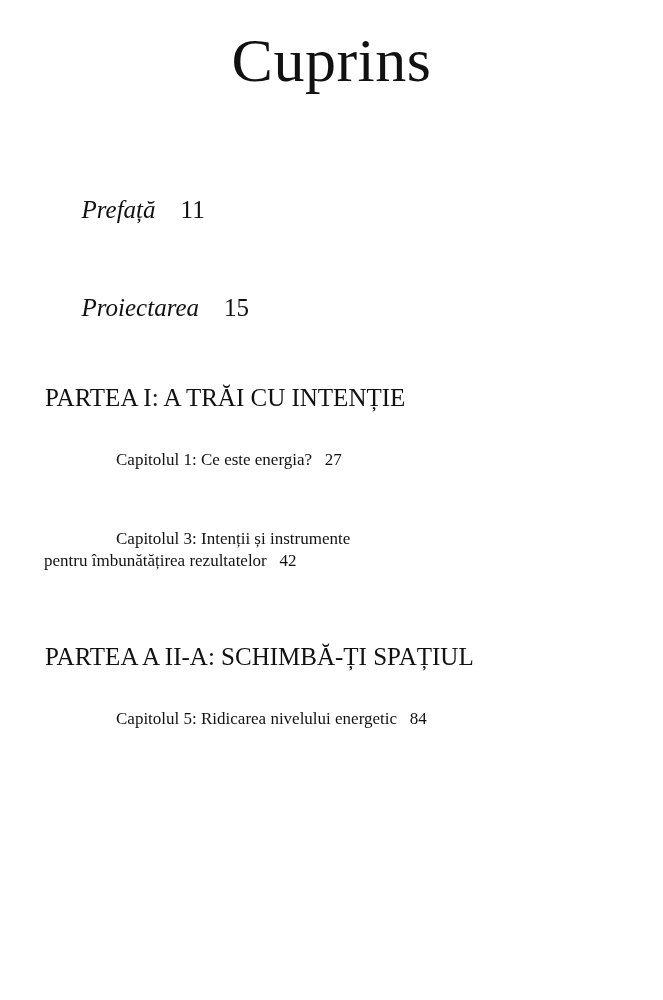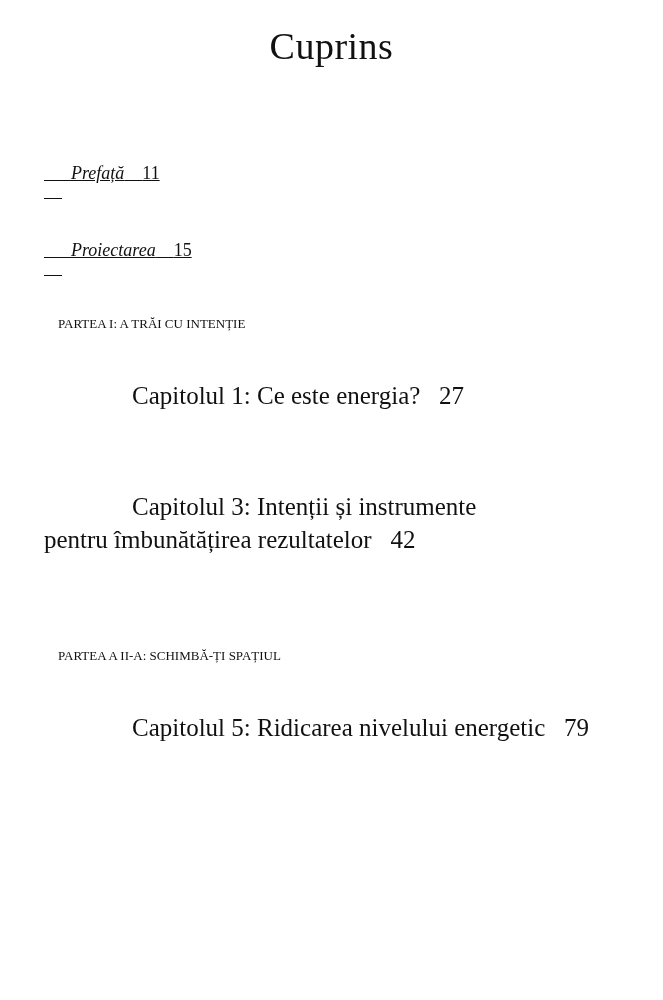--- a/index.html
+++ b/index.html
@@ -17,56 +17,55 @@
   .page {
     position: relative;
     width: 663px;
     height: 1000px;
     box-sizing: border-box;
     padding: 0 44px;
   }
   .toc-title {
     text-align: center;
     font-family: "Liberation Serif", serif;
-    font-size: 38px;
+    font-size: 62px;
     font-weight: 400;
     letter-spacing: 0.5px;
     margin: 0;
     padding-top: 26px;
     line-height: 1.1;
   }
   .front-matter {
     margin-top: 78px;
   }
   .front-item {
     font-style: italic;
-    font-size: 18px;
+    font-size: 25px;
     line-height: 1.0;
     margin-bottom: 23px;
     white-space: pre;
-    text-decoration: underline;
   }
   .front-item .pg {
     font-style: normal;
   }
   .parts {
     margin-top: 40px;
   }
   .part {
     margin-bottom: 26px;
   }
   .part-title {
-    font-size: 13px;
+    font-size: 25px;
     line-height: 1.0;
-    margin-left: 14px;
+    margin-left: 1px;
     margin-bottom: 16px;
     white-space: pre;
   }
   .chapter {
-    font-size: 25px;
+    font-size: 17px;
     line-height: 1.33;
     margin-left: 38px;
     margin-bottom: 11px;
     white-space: pre-wrap;
   }
   .chapter.wrap {
     margin-left: 38px;
     text-indent: 0;
   }
   .chapter .cont {
@@ -102,19 +101,19 @@
 
       <div class="chapter wrap">
         <span>Capitolul 3: Intenții și instrumente</span><span class="cont"><span>pentru îmbunătățirea rezultatelor</span>&nbsp;&nbsp;&nbsp;<span>42</span></span>
       </div>
     </div>
 
     <div class="part">
       <div class="part-title">PARTEA A II-A: SCHIMBĂ-ȚI SPAȚIUL</div>
 
       <div class="chapter">
-        <span>Capitolul 5: Ridicarea nivelului energetic</span>&nbsp;&nbsp;&nbsp;<span>79</span>
+        <span>Capitolul 5: Ridicarea nivelului energetic</span>&nbsp;&nbsp;&nbsp;<span>84</span>
       </div>
 
     </div>
 
   </div>
 </div>
 
 </body></html>

